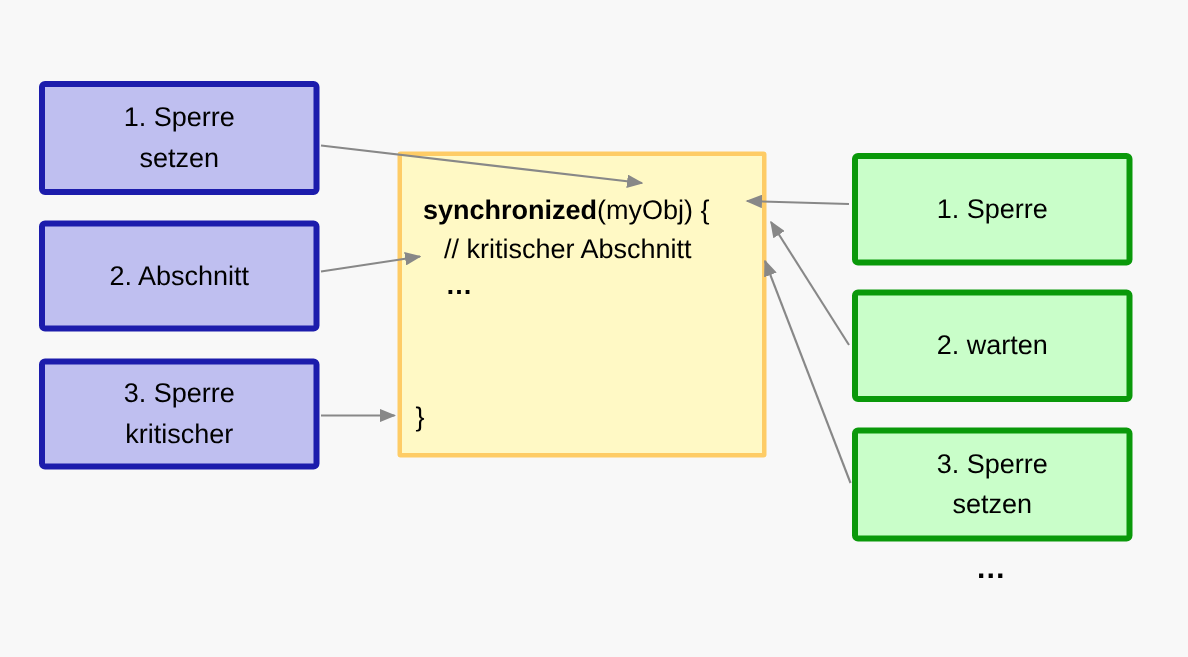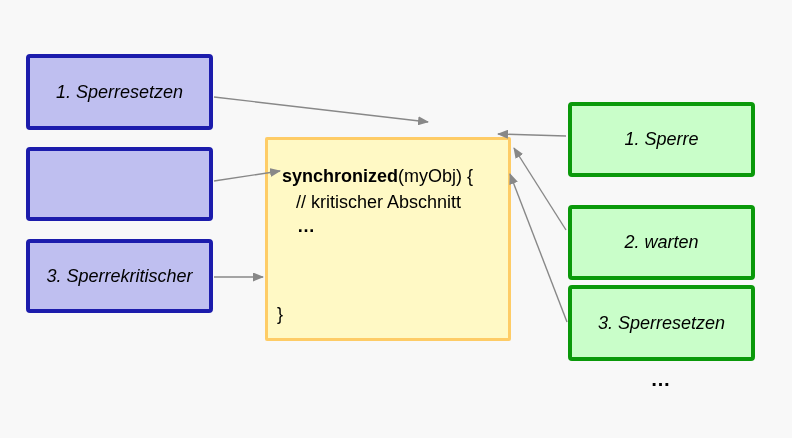--- a/index.html
+++ b/index.html
@@ -5,46 +5,44 @@
   html,body{margin:0;padding:0;}
   body{
     width:792px;height:438px;position:relative;overflow:hidden;
     background:#f8f8f8;
     font-family:"Liberation Sans", sans-serif;
     color:#000;
   }
   .canvas{position:absolute;inset:0;}
   .box{
     position:absolute;
-    display:flex;flex-direction:row;justify-content:center;align-items:center;
+    display:flex;flex-direction:column;justify-content:center;align-items:center;
     text-align:center;
     font-size:18px;line-height:27px;
     box-sizing:border-box;
-    font-style:italic;
   }
   .box.blue{
     background:#bfbff0;
     border:4px solid #1c1cac;
     border-radius:4px;
     left:26px;width:187px;
   }
   .box.green{
     background:#c9fec9;
     border:4px solid #0a990a;
     border-radius:4px;
     left:568px;width:187px;
   }
   .code-box{
     position:absolute;
     left:265px;top:101px;width:246px;height:204px;
     background:#fff9c5;
     border:3px solid #fecc66;
     border-radius:2px;
     box-sizing:border-box;
-    margin-top:36px;
   }
   .code-line{
     position:absolute;
     font-size:18px;line-height:28px;white-space:nowrap;
   }
   .kw{font-weight:bold;}
   .more-dots{
     position:absolute;left:568px;top:368px;width:187px;
     text-align:center;font-size:20px;font-weight:bold;letter-spacing:2px;
   }
@@ -53,39 +51,40 @@
 </head>
 <body>
 
 <div class="canvas">
 
   <div class="box blue" style="top:54px;height:76px;">
     <div>1. Sperre</div>
     <div>setzen</div>
   </div>
   <div class="box blue" style="top:147px;height:74px;">
+    <div>2. Abschnitt</div>
   </div>
   <div class="box blue" style="top:239px;height:74px;">
     <div>3. Sperre</div>
     <div>kritischer</div>
   </div>
 
   <div class="code-box">
     <div class="code-line" style="left:14px;top:22px;">
       <span class="kw">synchronized</span><span>(myObj) {</span>
     </div>
     <div class="code-line" style="left:28px;top:48px;">// kritischer Abschnitt</div>
     <div class="code-line" style="left:29px;top:72px;font-weight:bold;">…</div>
     <div class="code-line" style="left:9px;top:160px;">}</div>
   </div>
 
   <div class="box green" style="top:102px;height:75px;">
     <div>1. Sperre</div>
   </div>
-  <div class="box green" style="top:193px;height:75px;margin-top:12px;">
+  <div class="box green" style="top:193px;height:75px;">
     <div>2. warten</div>
     <div></div>
   </div>
   <div class="box green" style="top:285px;height:76px;">
     <div>3. Sperre</div>
     <div>setzen</div>
   </div>
 
   <div class="more-dots">…</div>
 

